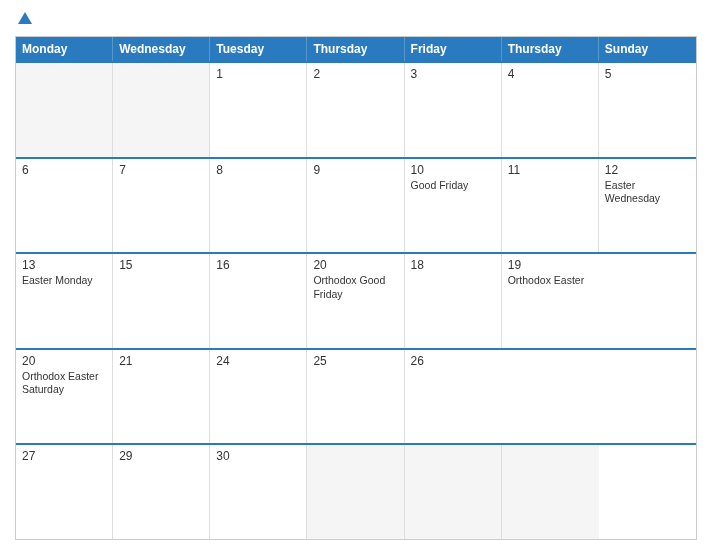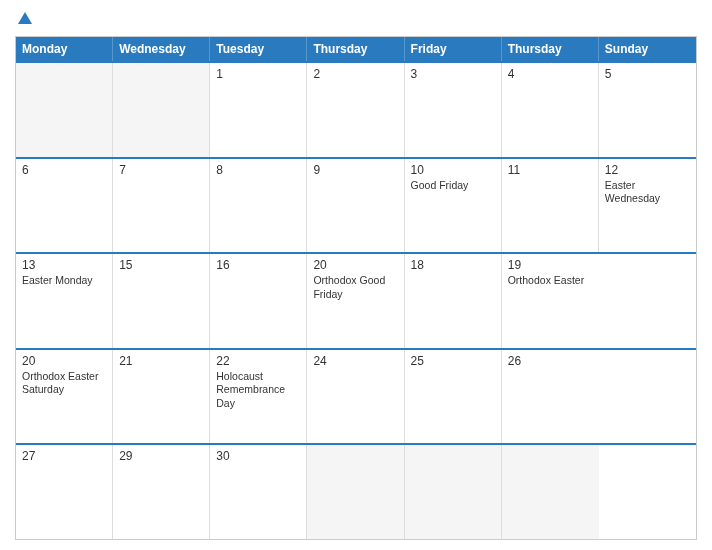--- a/index.html
+++ b/index.html
@@ -212,24 +212,20 @@
         </div>
         <div class="cal-row">
           <div class="cal-cell">
             <div class="day-num">20</div>
             <div class="day-event">Orthodox Easter Saturday</div>
           </div>
           <div class="cal-cell">
             <div class="day-num">21</div>
           </div>
           <div class="cal-cell">
-            <div class="day-num">22</div>
-            <div class="day-event">Holocaust Remembrance Day</div>
-          </div>
-          <div class="cal-cell">
             <div class="day-num">24</div>
           </div>
           <div class="cal-cell">
             <div class="day-num">25</div>
           </div>
           <div class="cal-cell">
             <div class="day-num">26</div>
           </div>
         </div>
         <div class="cal-row">

